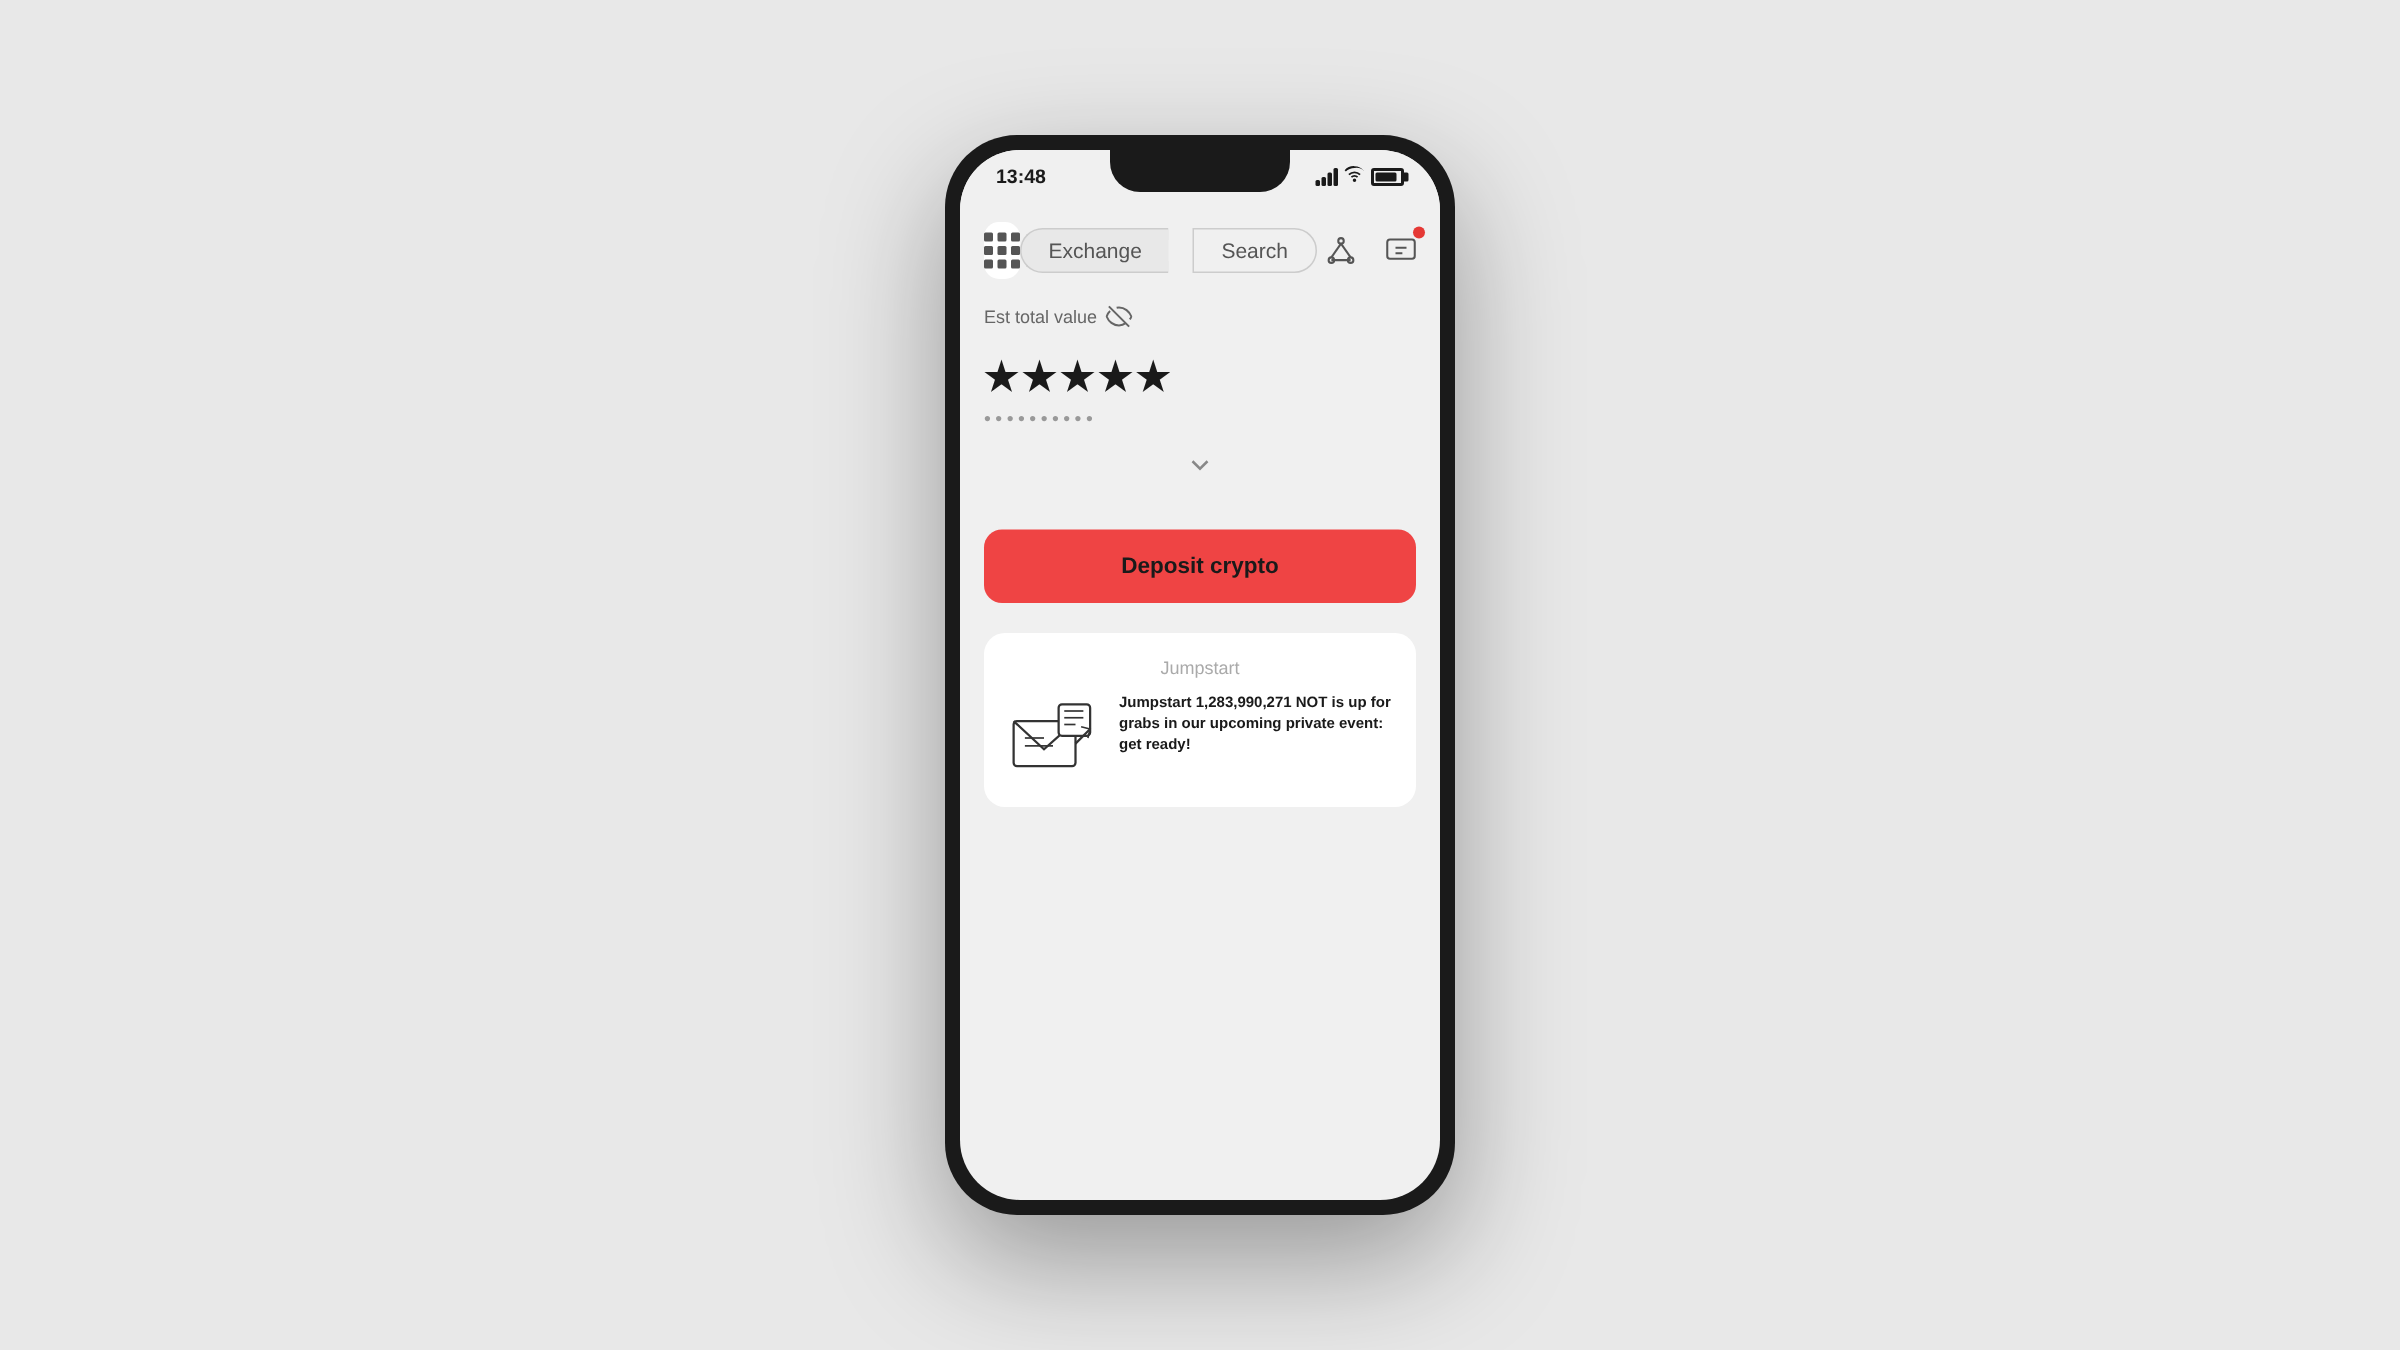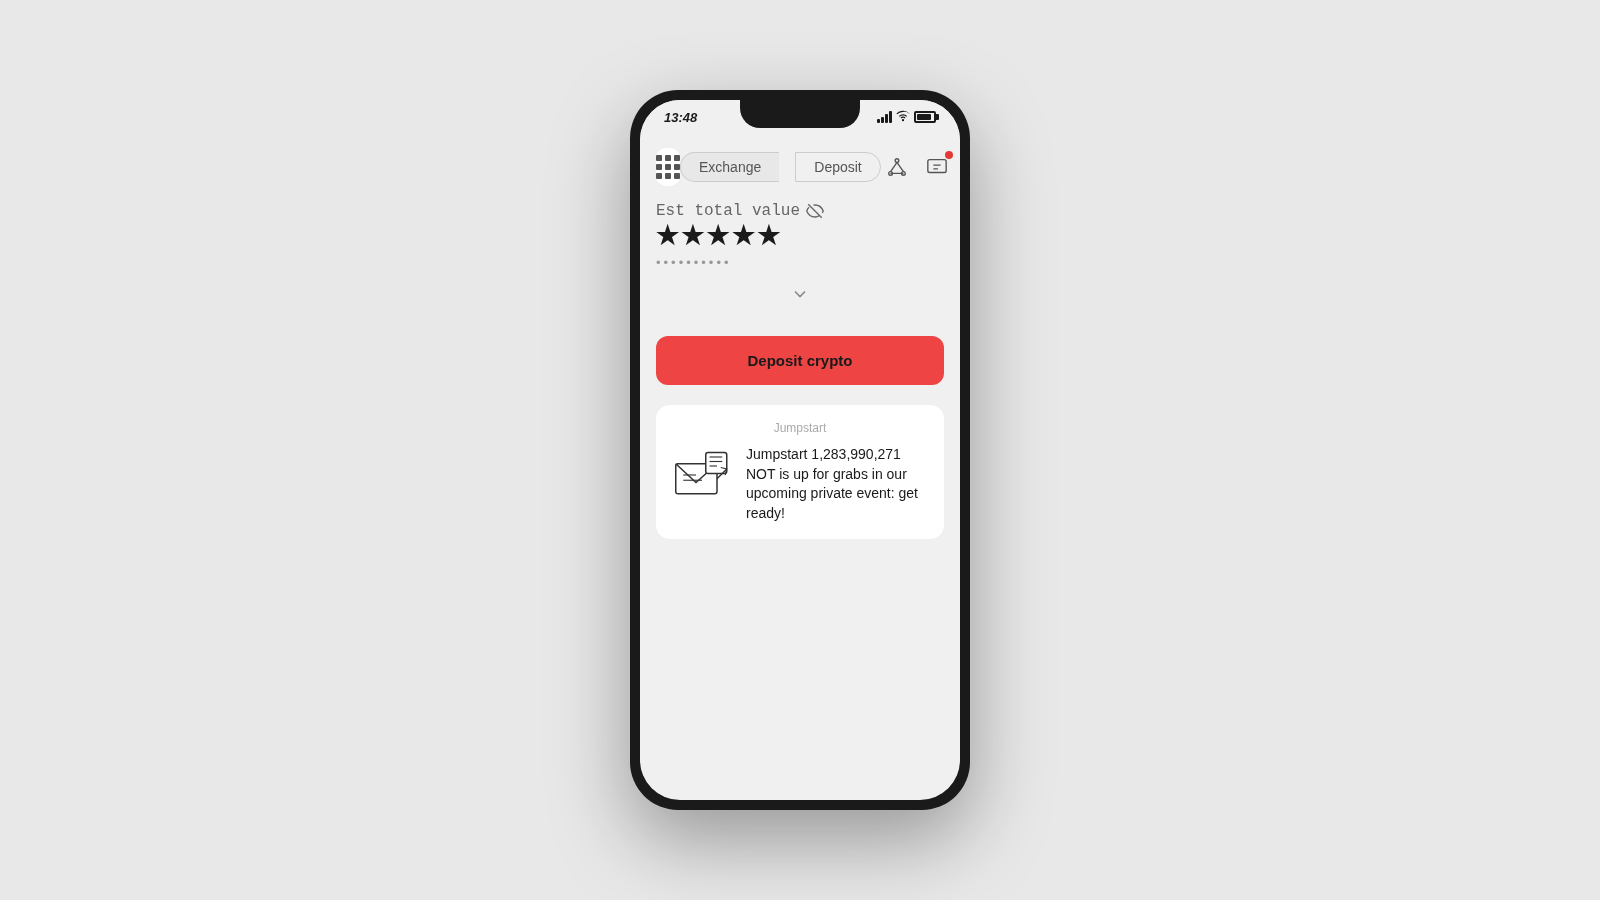--- a/index.html
+++ b/index.html
@@ -35,21 +35,20 @@
     }
 
     .notch-area {
       height: 40px;
       background: #f0f0f0;
       display: flex;
       align-items: flex-start;
       justify-content: space-between;
       padding: 10px 24px 0;
       position: relative;
-      font-style: italic;
     }
 
     .notch {
       position: absolute;
       top: 0;
       left: 50%;
       transform: translateX(-50%);
       width: 120px;
       height: 28px;
       background: #1a1a1a;
@@ -248,24 +247,23 @@
     }
 
     .portfolio-section {
       padding: 4px 16px 16px;
     }
 
     .est-label {
       display: flex;
       align-items: center;
       gap: 6px;
-      font-size: 16px;
+      font-size: 12px;
       color: #666;
-      margin-bottom: 0;
-      font-family: Liberation Mono, monospace;
+      margin-bottom: 16px;
     }
 
     .eye-slash-icon {
       width: 18px;
       height: 18px;
     }
 
     .total-value {
       font-size: 26px;
       font-weight: 700;
@@ -333,22 +331,22 @@
       align-items: flex-start;
     }
 
     .jumpstart-icon {
       width: 60px;
       height: 60px;
       flex-shrink: 0;
     }
 
     .jumpstart-text {
-      font-size: 14px;
-      font-weight: 400;
+      font-size: 10px;
+      font-weight: 700;
       color: #1a1a1a;
       line-height: 1.4;
     }
   </style>
 </head>
 <body>
 
 <div class="phone-frame">
   <div class="phone-screen">
 
@@ -385,21 +383,21 @@
               <div class="dot"></div>
               <div class="dot"></div>
             <div class="dot"></div>
               <div class="dot"></div>
               <div class="dot"></div>
           </div>
         </div>
 
         <div class="nav-tabs">
           <button class="nav-tab active">Exchange</button>
-          <button class="nav-tab">Deposit</button>
+          <button class="nav-tab">Search</button>
         </div>
 
         <div class="right-icons">
           <div class="icon-btn">
             <svg viewBox="0 0 24 24">
               <circle cx="12" cy="5" r="2"></circle>
               <circle cx="5" cy="19" r="2"></circle>
               <circle cx="19" cy="19" r="2"></circle>
               <line x1="12" y1="7" x2="5" y2="17"></line>
               <line x1="12" y1="7" x2="19" y2="17"></line>

